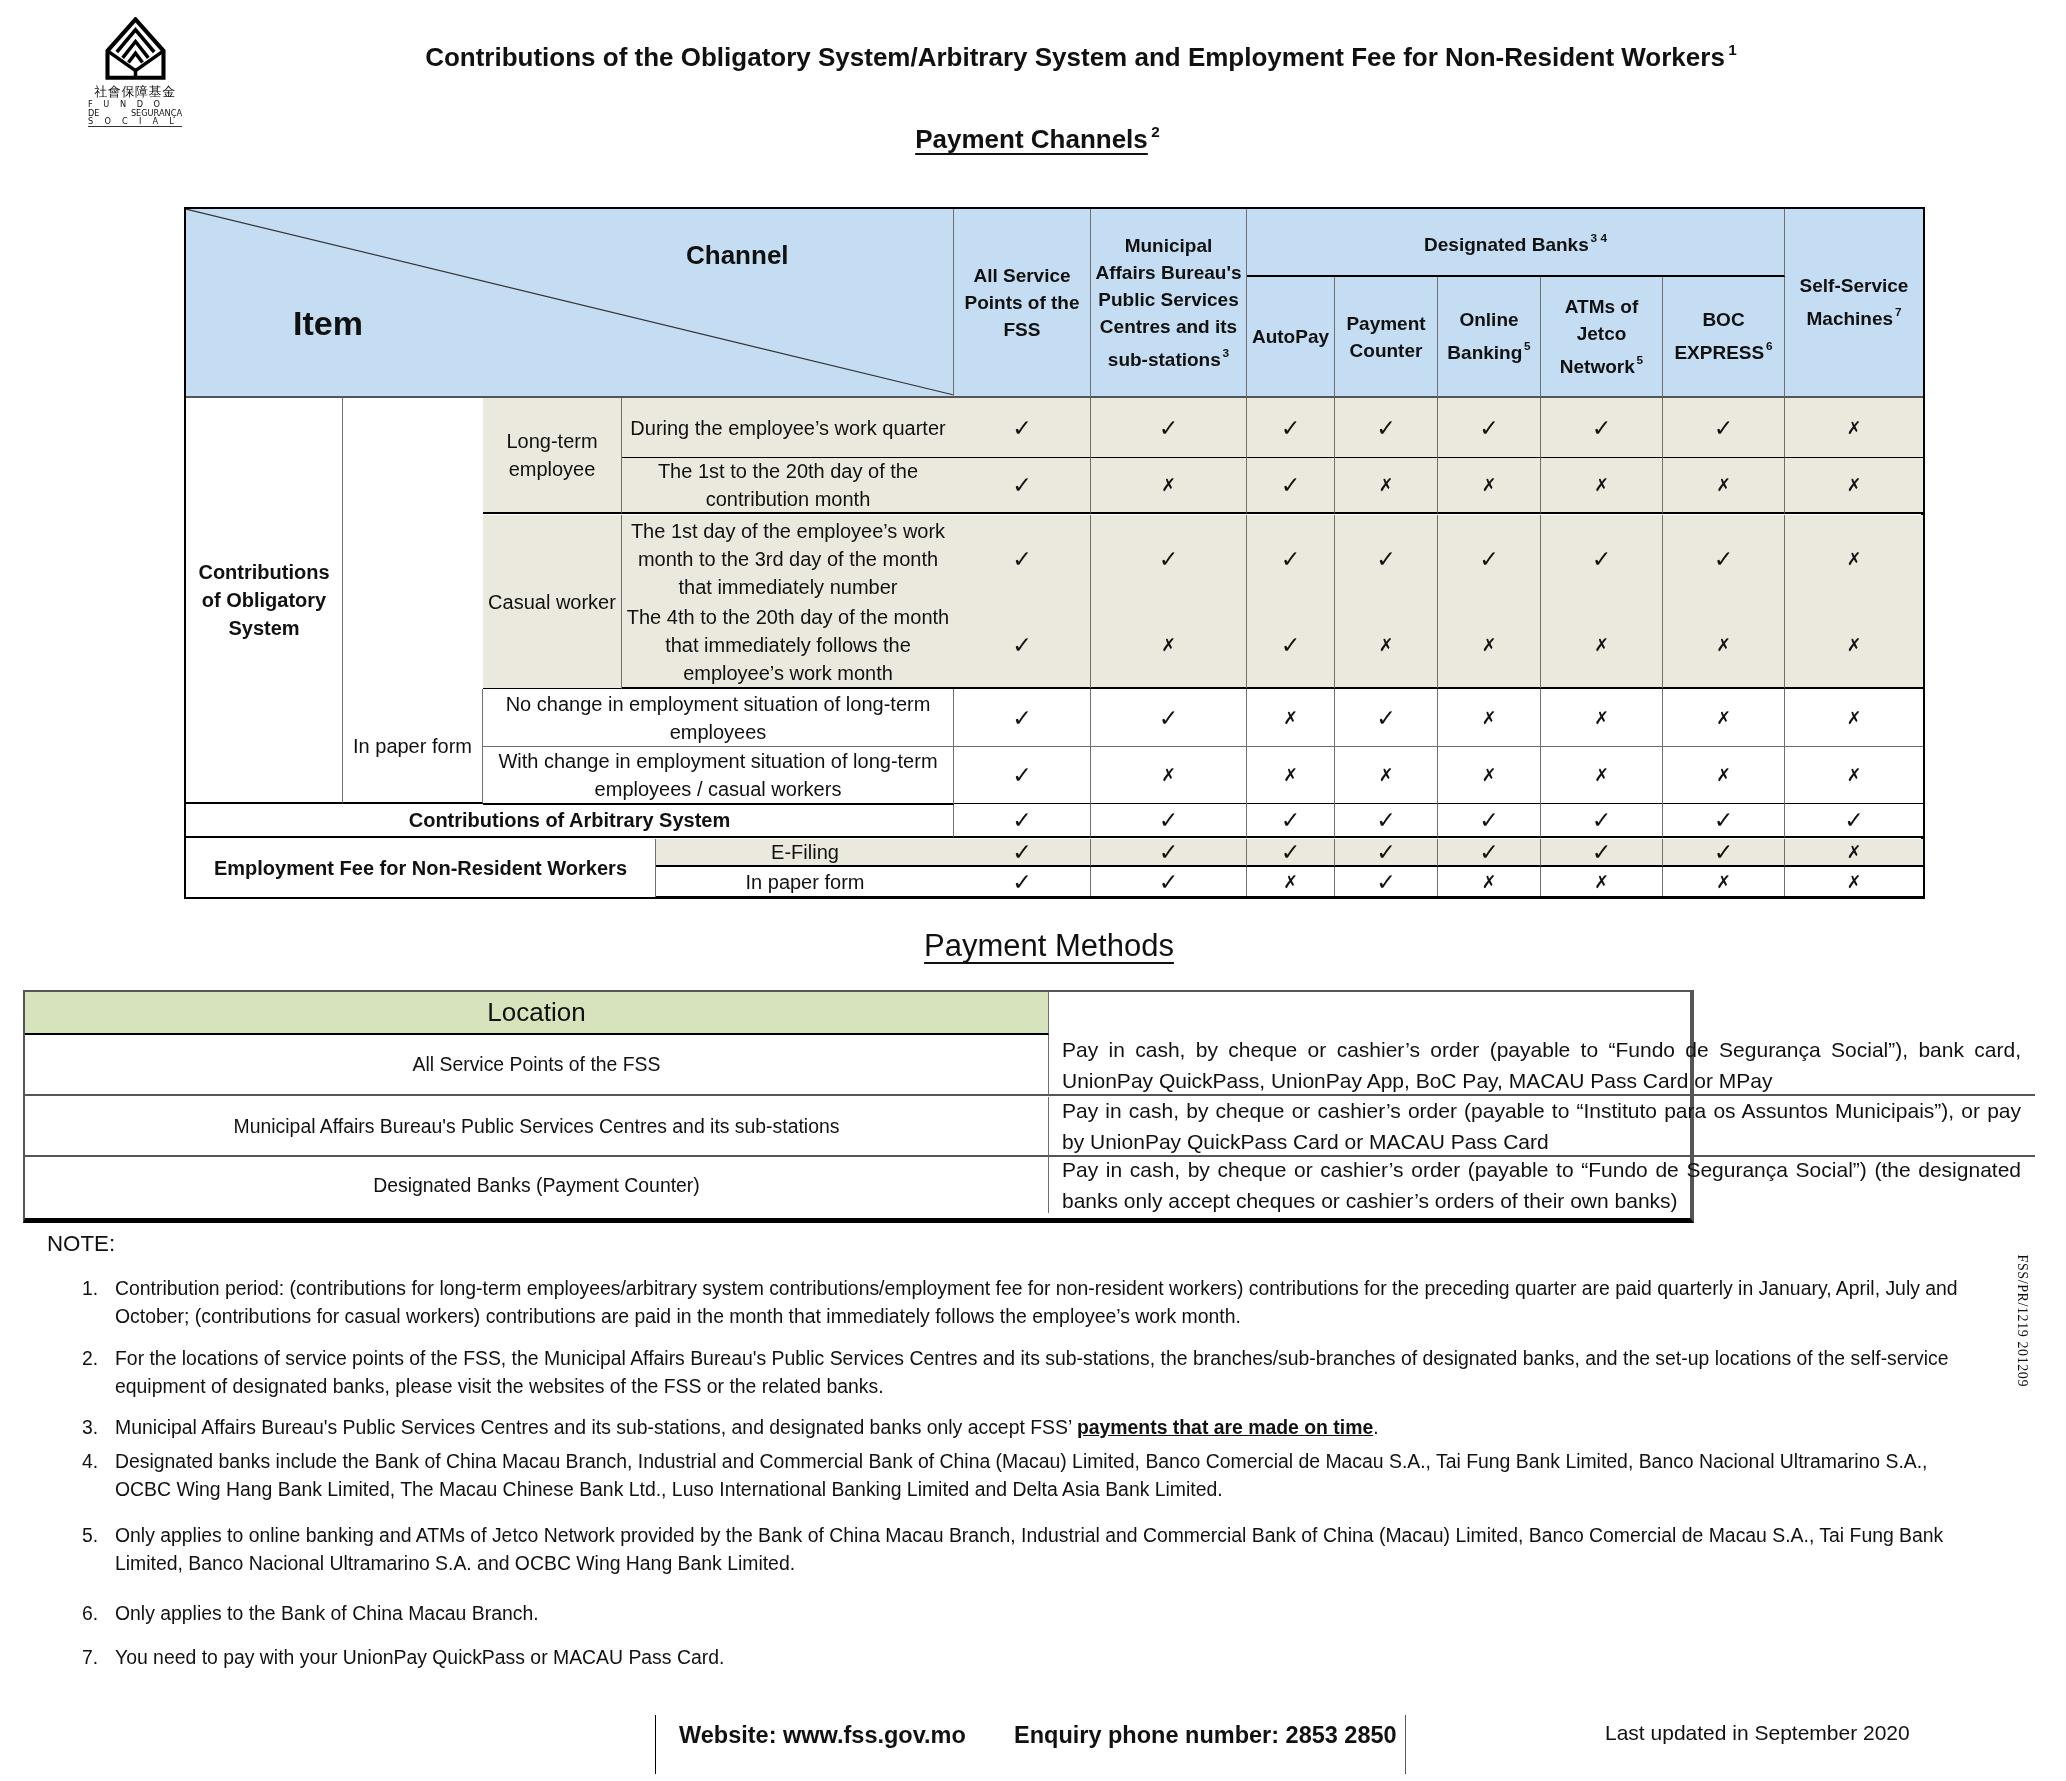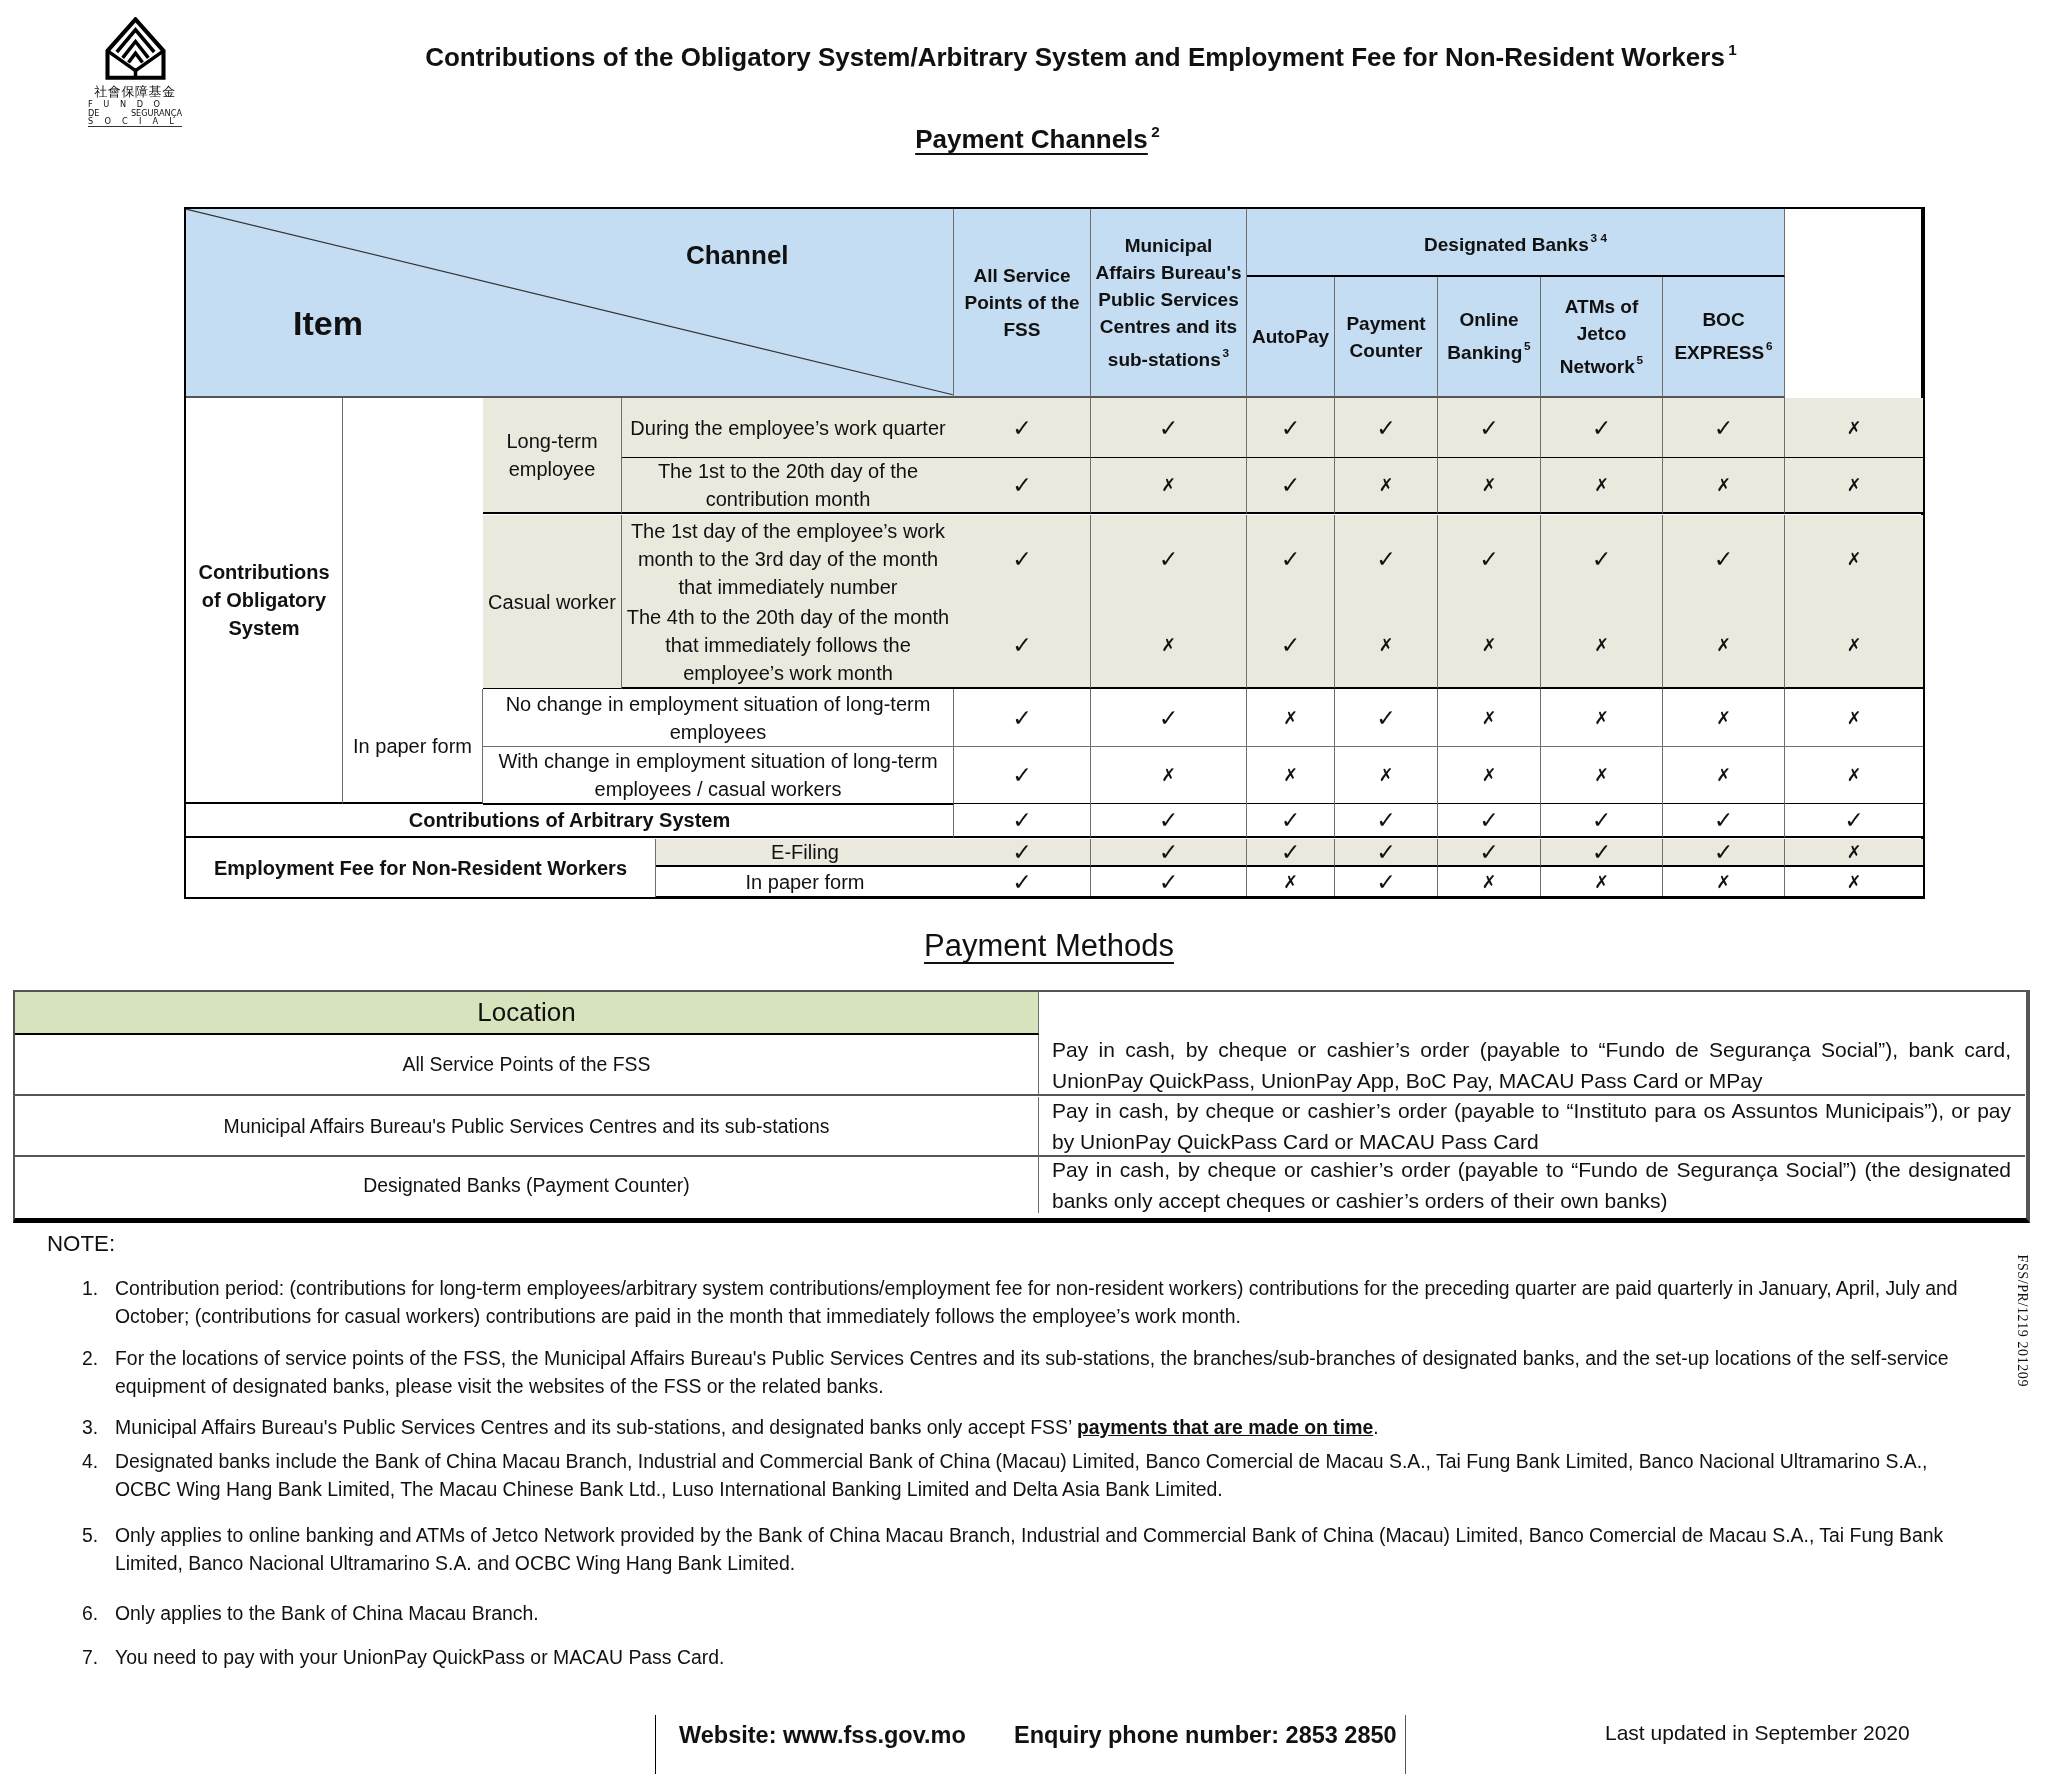--- a/index.html
+++ b/index.html
@@ -29,21 +29,21 @@
   .beige { background: #EBE8DE; }
   .white { background: #ffffff; }
   .bold { font-weight: bold; }
   .mark { font-size: 23.5px; font-weight: normal; font-family: "DejaVu Sans", sans-serif; }
   .mark.no { font-size: 17.6px; font-weight: bold; }
   .hdr sup { font-size: 11.8px; vertical-align: 9.4px; margin-left: 1.8px; font-weight: bold; }
 
   #pm-title { left: 0; width: 2098px; top: 928px; text-align: center; font-size: 31px; }
   #pm-title span { text-decoration: underline; text-decoration-thickness: 2.4px; text-underline-offset: 5.9px; }
 
-  #methods-table { left: 13px; top: 990px; width: 2017px; height: 233px; border: 2.4px solid #555; border-right-width: 4.7px; border-bottom-width: 5.9px; border-bottom-color: #000; box-sizing: border-box; }
+  #methods-table { left: 23px; top: 990px; width: 1671px; height: 233px; border: 2.4px solid #555; border-right-width: 4.7px; border-bottom-width: 5.9px; border-bottom-color: #000; box-sizing: border-box; }
   .mcell { position: absolute; box-sizing: border-box; border-right: 1.2px solid #6f6f6f; border-bottom: 2.4px solid #555; display: flex; align-items: center; font-size: 21px; line-height: 31px; }
   .mhead { background: #D6E3BC; justify-content: center; font-size: 26px; border-bottom: 2.9px solid #000; }
   .mloc { justify-content: center; text-align: center; font-size: 19.4px; }
   .mtext { padding: 0 14px 0 13px; text-align: justify; font-size: 21px; }
 
   #note-label { left: 47px; top: 1231px; font-size: 22.3px; }
   .note { position: absolute; left: 82px; width: 1893px; font-size: 19.4px; line-height: 28px; }
   .note .num { position: absolute; left: 0; }
   .note .txt { display: block; margin-left: 33px; }
   .note .em { font-weight: bold; text-decoration: underline; }
@@ -104,20 +104,23 @@
       <div class="cell hdr" style="left: 1252px; top: 68px; width: 103px; height: 121px; border-bottom: 2.9px solid rgb(85, 85, 85);">
         <span><span>Online Banking</span><sup>5</sup></span>
       </div>
       <div class="cell hdr" style="left: 1355px; top: 68px; width: 122px; height: 121px; border-bottom: 2.9px solid rgb(85, 85, 85);">
         <span><span>ATMs of Jetco Network</span><sup>5</sup></span>
       </div>
       <div class="cell hdr" style="left: 1477px; top: 68px; width: 122px; height: 121px; border-bottom: 2.9px solid rgb(85, 85, 85);">
         <span><span>BOC EXPRESS</span><sup>6</sup></span>
       </div>
     </div>
+  <div class="cell hdr" style="left:1599px;top:0;width:138px;height:189px;border-bottom:2.9px solid #555;border-right:none;">
+      <span><span>Self-Service Machines</span><sup>7</sup></span>
+    </div>
 
   <div class="cell white bold" style="left:0;top:189px;width:157px;height:406px;border-bottom:2.9px solid #000;">Contributions of Obligatory System</div>
   <div class="cell beige" style="left:297px;top:189px;width:139px;height:116px;border-bottom:2.4px solid #000;">Long-term employee</div>
   <div class="cell beige" style="left:297px;top:306px;width:139px;height:175px;border-bottom:2.9px solid #000;">Casual worker</div>
   <div class="cell white" style="left:157px;top:480px;width:140px;height:115px;border-bottom:2.9px solid #000;">In paper form</div>
   <div class="cell white bold" style="left:0;top:595px;width:768px;height:34px;border-bottom:2.9px solid #000;">Contributions of Arbitrary System</div>
   <div class="cell white bold" style="left:0;top:630px;width:470px;height:58px;border-bottom:none;">Employment Fee for Non-Resident Workers</div>
   <div class="cell beige" style="left:470px;top:630px;width:299px;height:28px;border-bottom:2.4px solid #000;">E-Filing</div>
   <div class="cell white" style="left:470px;top:658px;width:299px;height:29px;border-bottom:none;">In paper form</div>
 

